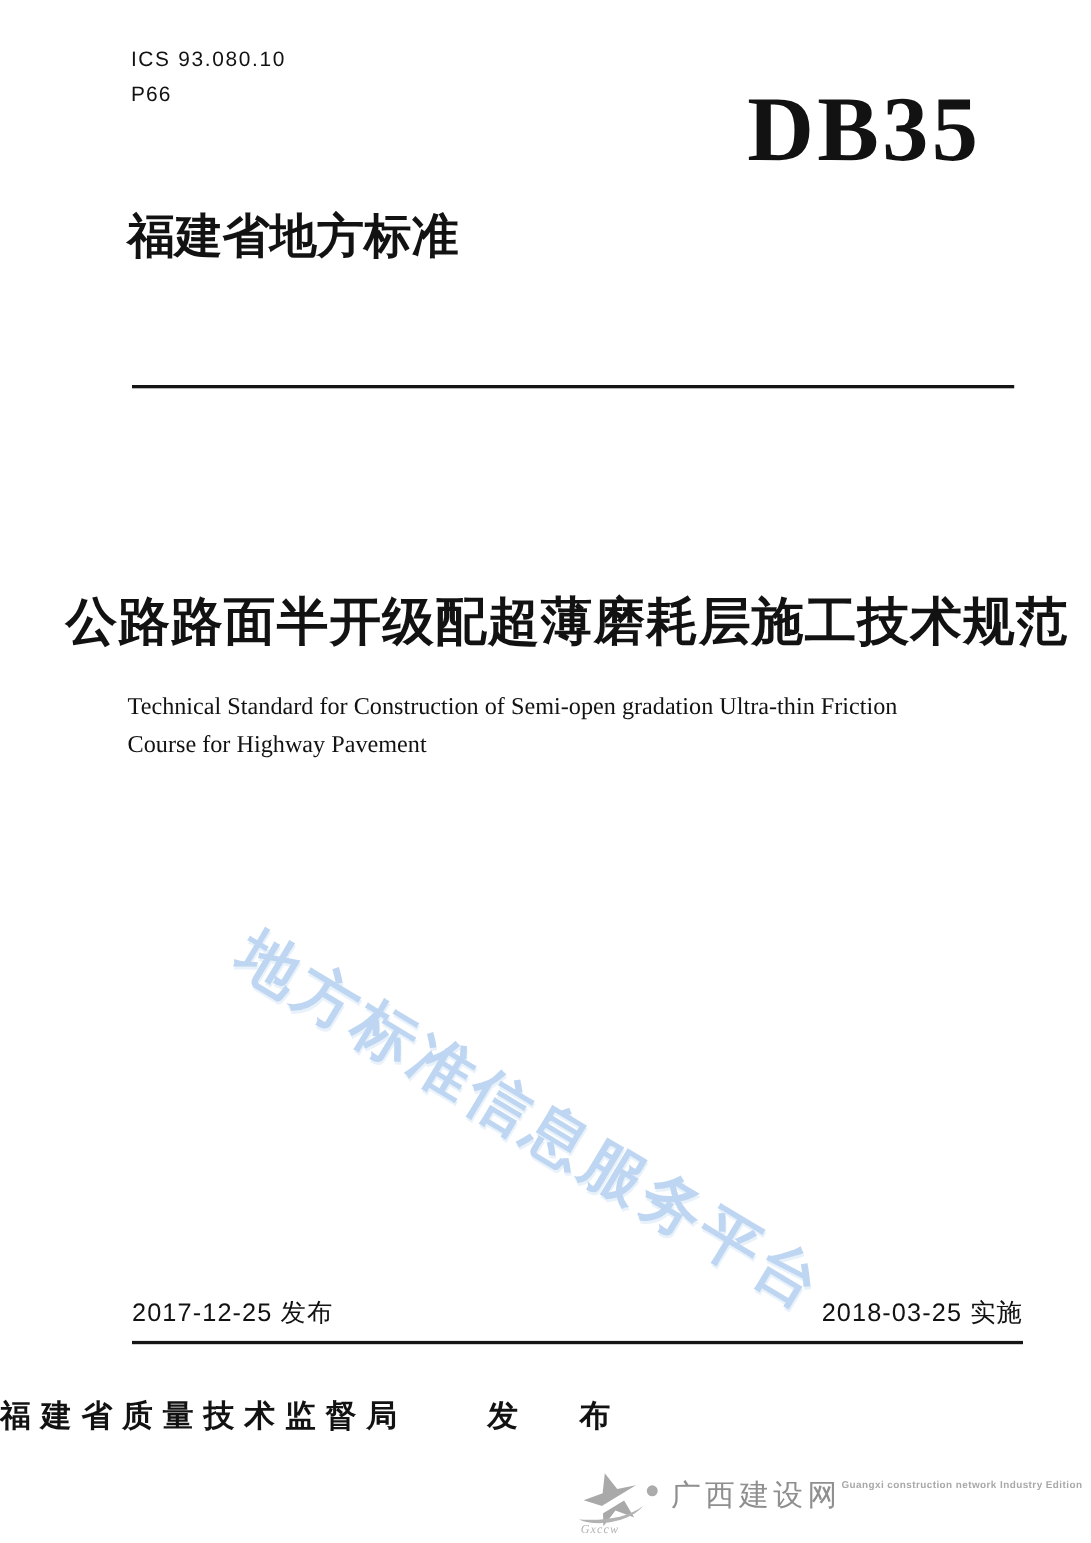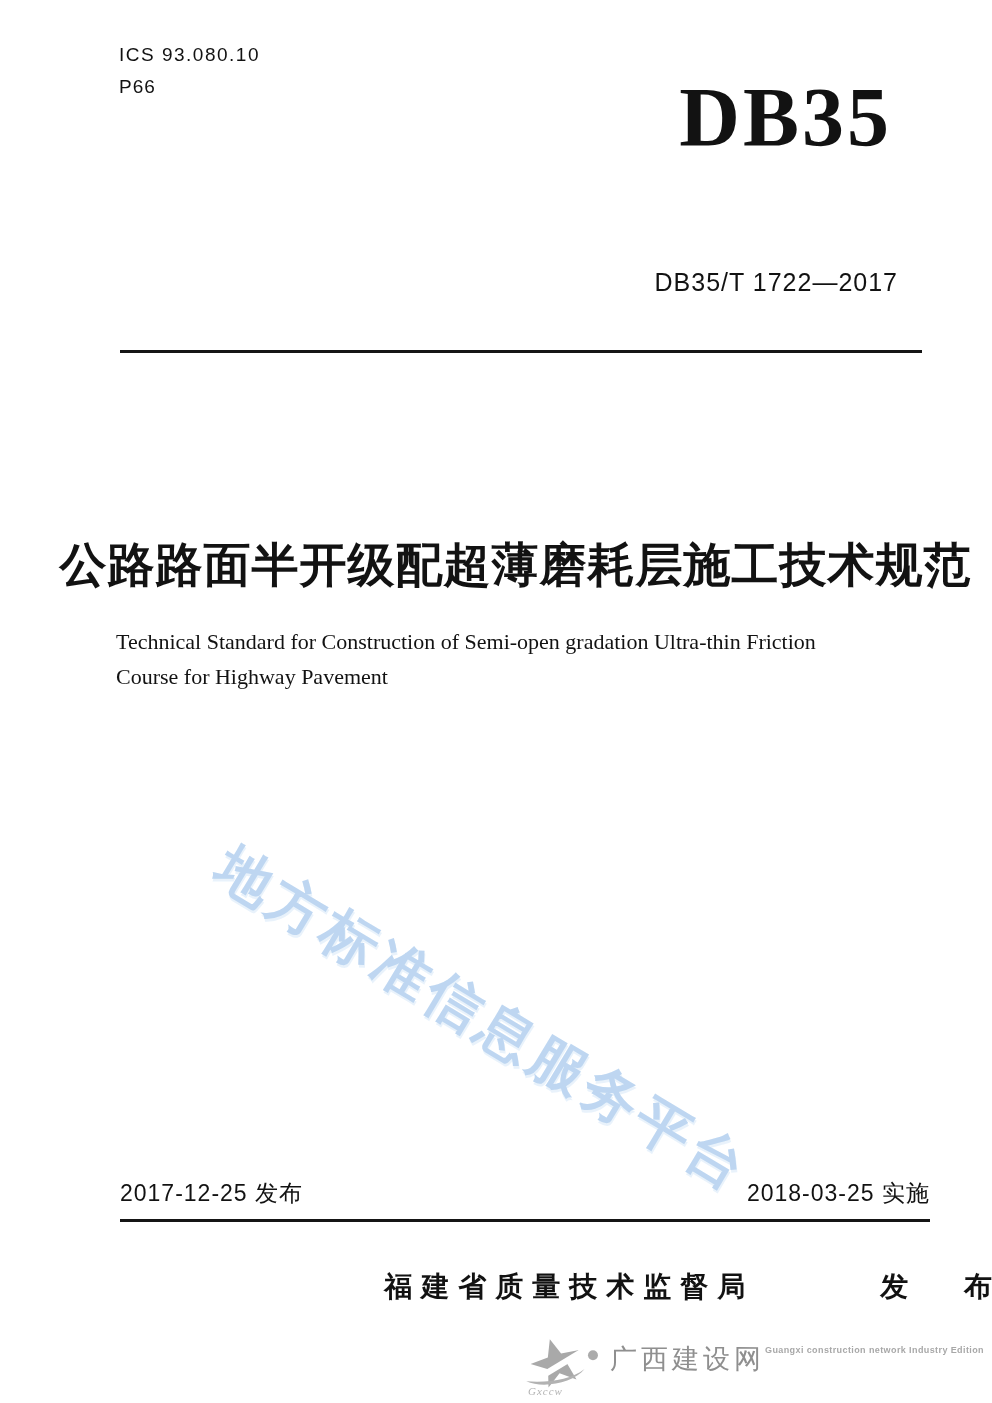--- a/index.html
+++ b/index.html
@@ -55,25 +55,25 @@
   }
   .date-row{
     position:absolute;left:120px;top:1178px;width:810px;
     display:flex;justify-content:space-between;
     font-size:23px;letter-spacing:1px;
     padding-bottom:10px;
     border-bottom:3px solid #151515;
   }
   .pub-row{
     position:absolute;left:0;right:0;top:1268px;
-    display:flex;justify-content:flex-end;align-items:center;gap:94px;
+    display:flex;justify-content:flex-start;align-items:center;gap:73px;
     font-size:28px;
   }
   .publisher{letter-spacing:9px;font-weight:600;}
-  .publish-label{letter-spacing:24px;font-weight:600;margin-right:-24px;margin-left:32px;}
+  .publish-label{letter-spacing:24px;font-weight:600;margin-right:-24px;}
   .logo{
     position:absolute;right:8px;bottom:6px;
     display:flex;align-items:flex-start;gap:4px;
     color:#9b9b9b;
   }
   .logo-star{position:relative;width:92px;height:62px;flex:0 0 auto;text-align:right;}
   .logo-script{
     position:absolute;left:14px;bottom:0;
     font-style:italic;font-size:11px;color:#b3b3b3;letter-spacing:1px;
     font-family:"Liberation Serif",serif;
@@ -89,22 +89,22 @@
 </head>
 <body>
 
 <div class="page">
 
   <div class="ics">ICS 93.080.10</div>
   <div class="pcode">P66</div>
 
   <div class="db35">DB35</div>
 
+  <div class="std-name">福建省地方标准</div>
 
-  <div class="doc-num">DB35/T 1722—2017</div>
 
   <div class="rule-top"></div>
 
   <div class="title-cn">公路路面半开级配超薄磨耗层施工技术规范</div>
 
   <div class="title-en">
     <span>Technical Standard for Construction of Semi-open gradation Ultra-thin Friction</span><br>
     <span>Course for Highway Pavement</span>
   </div>
 

